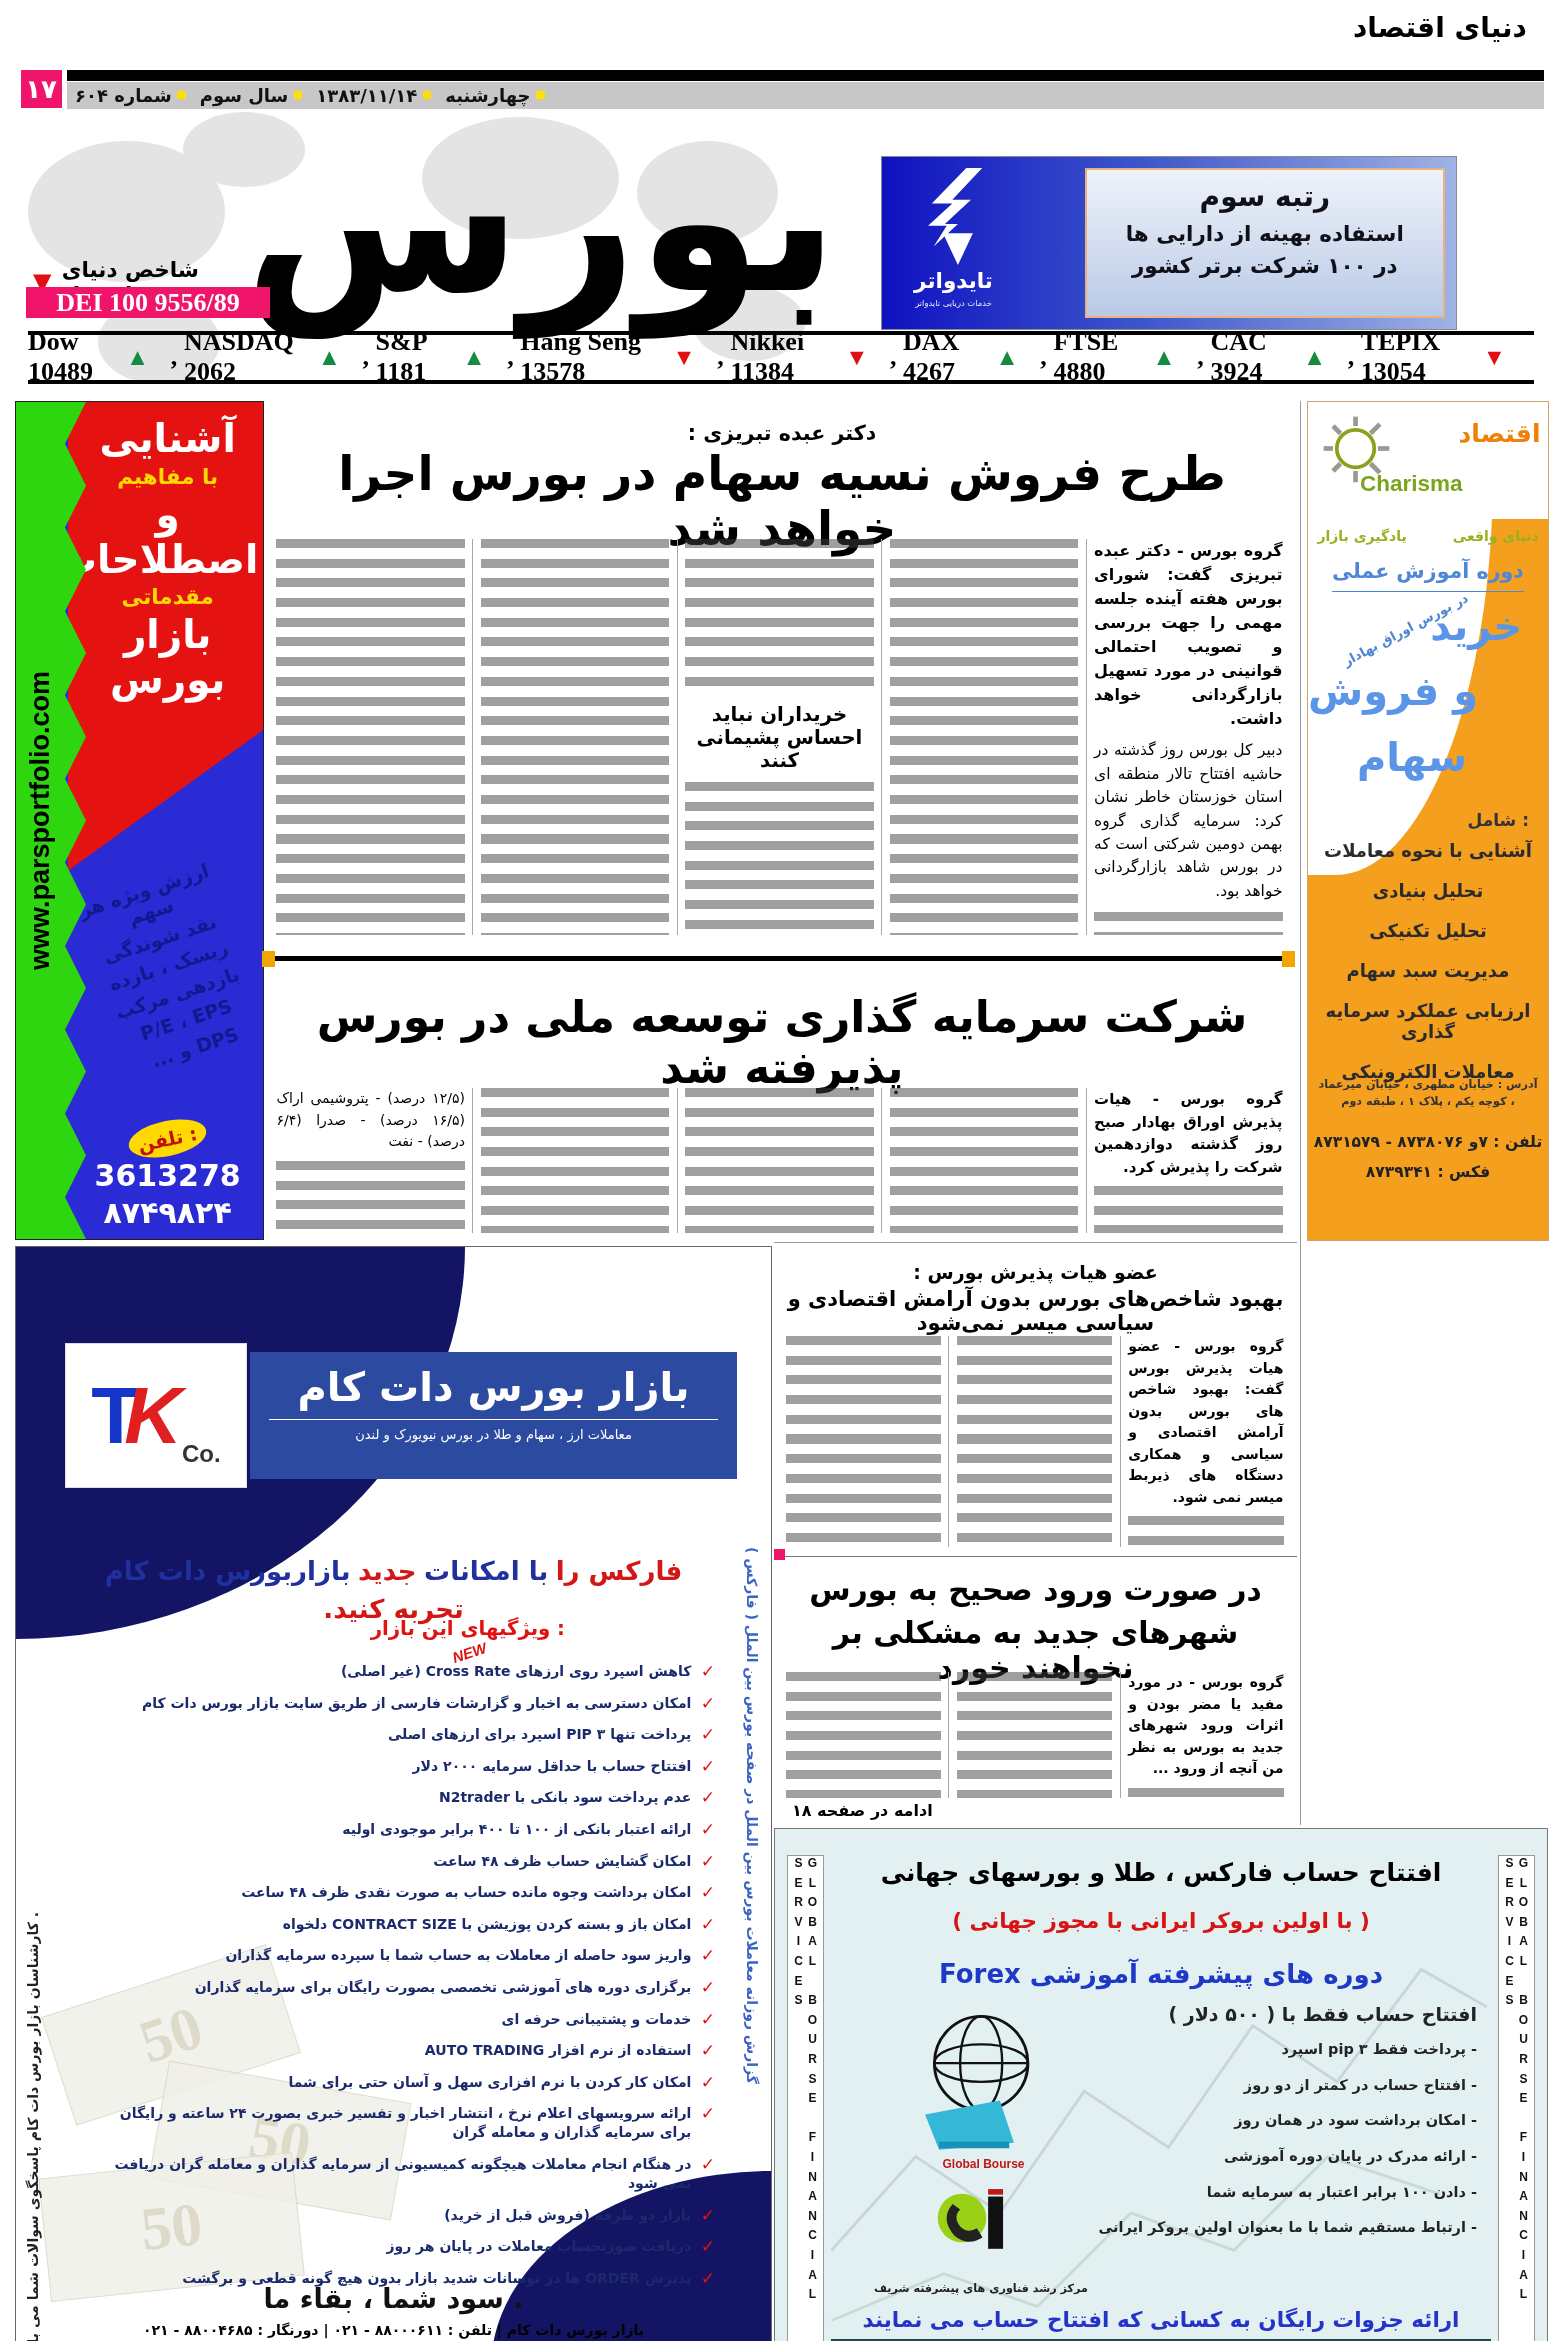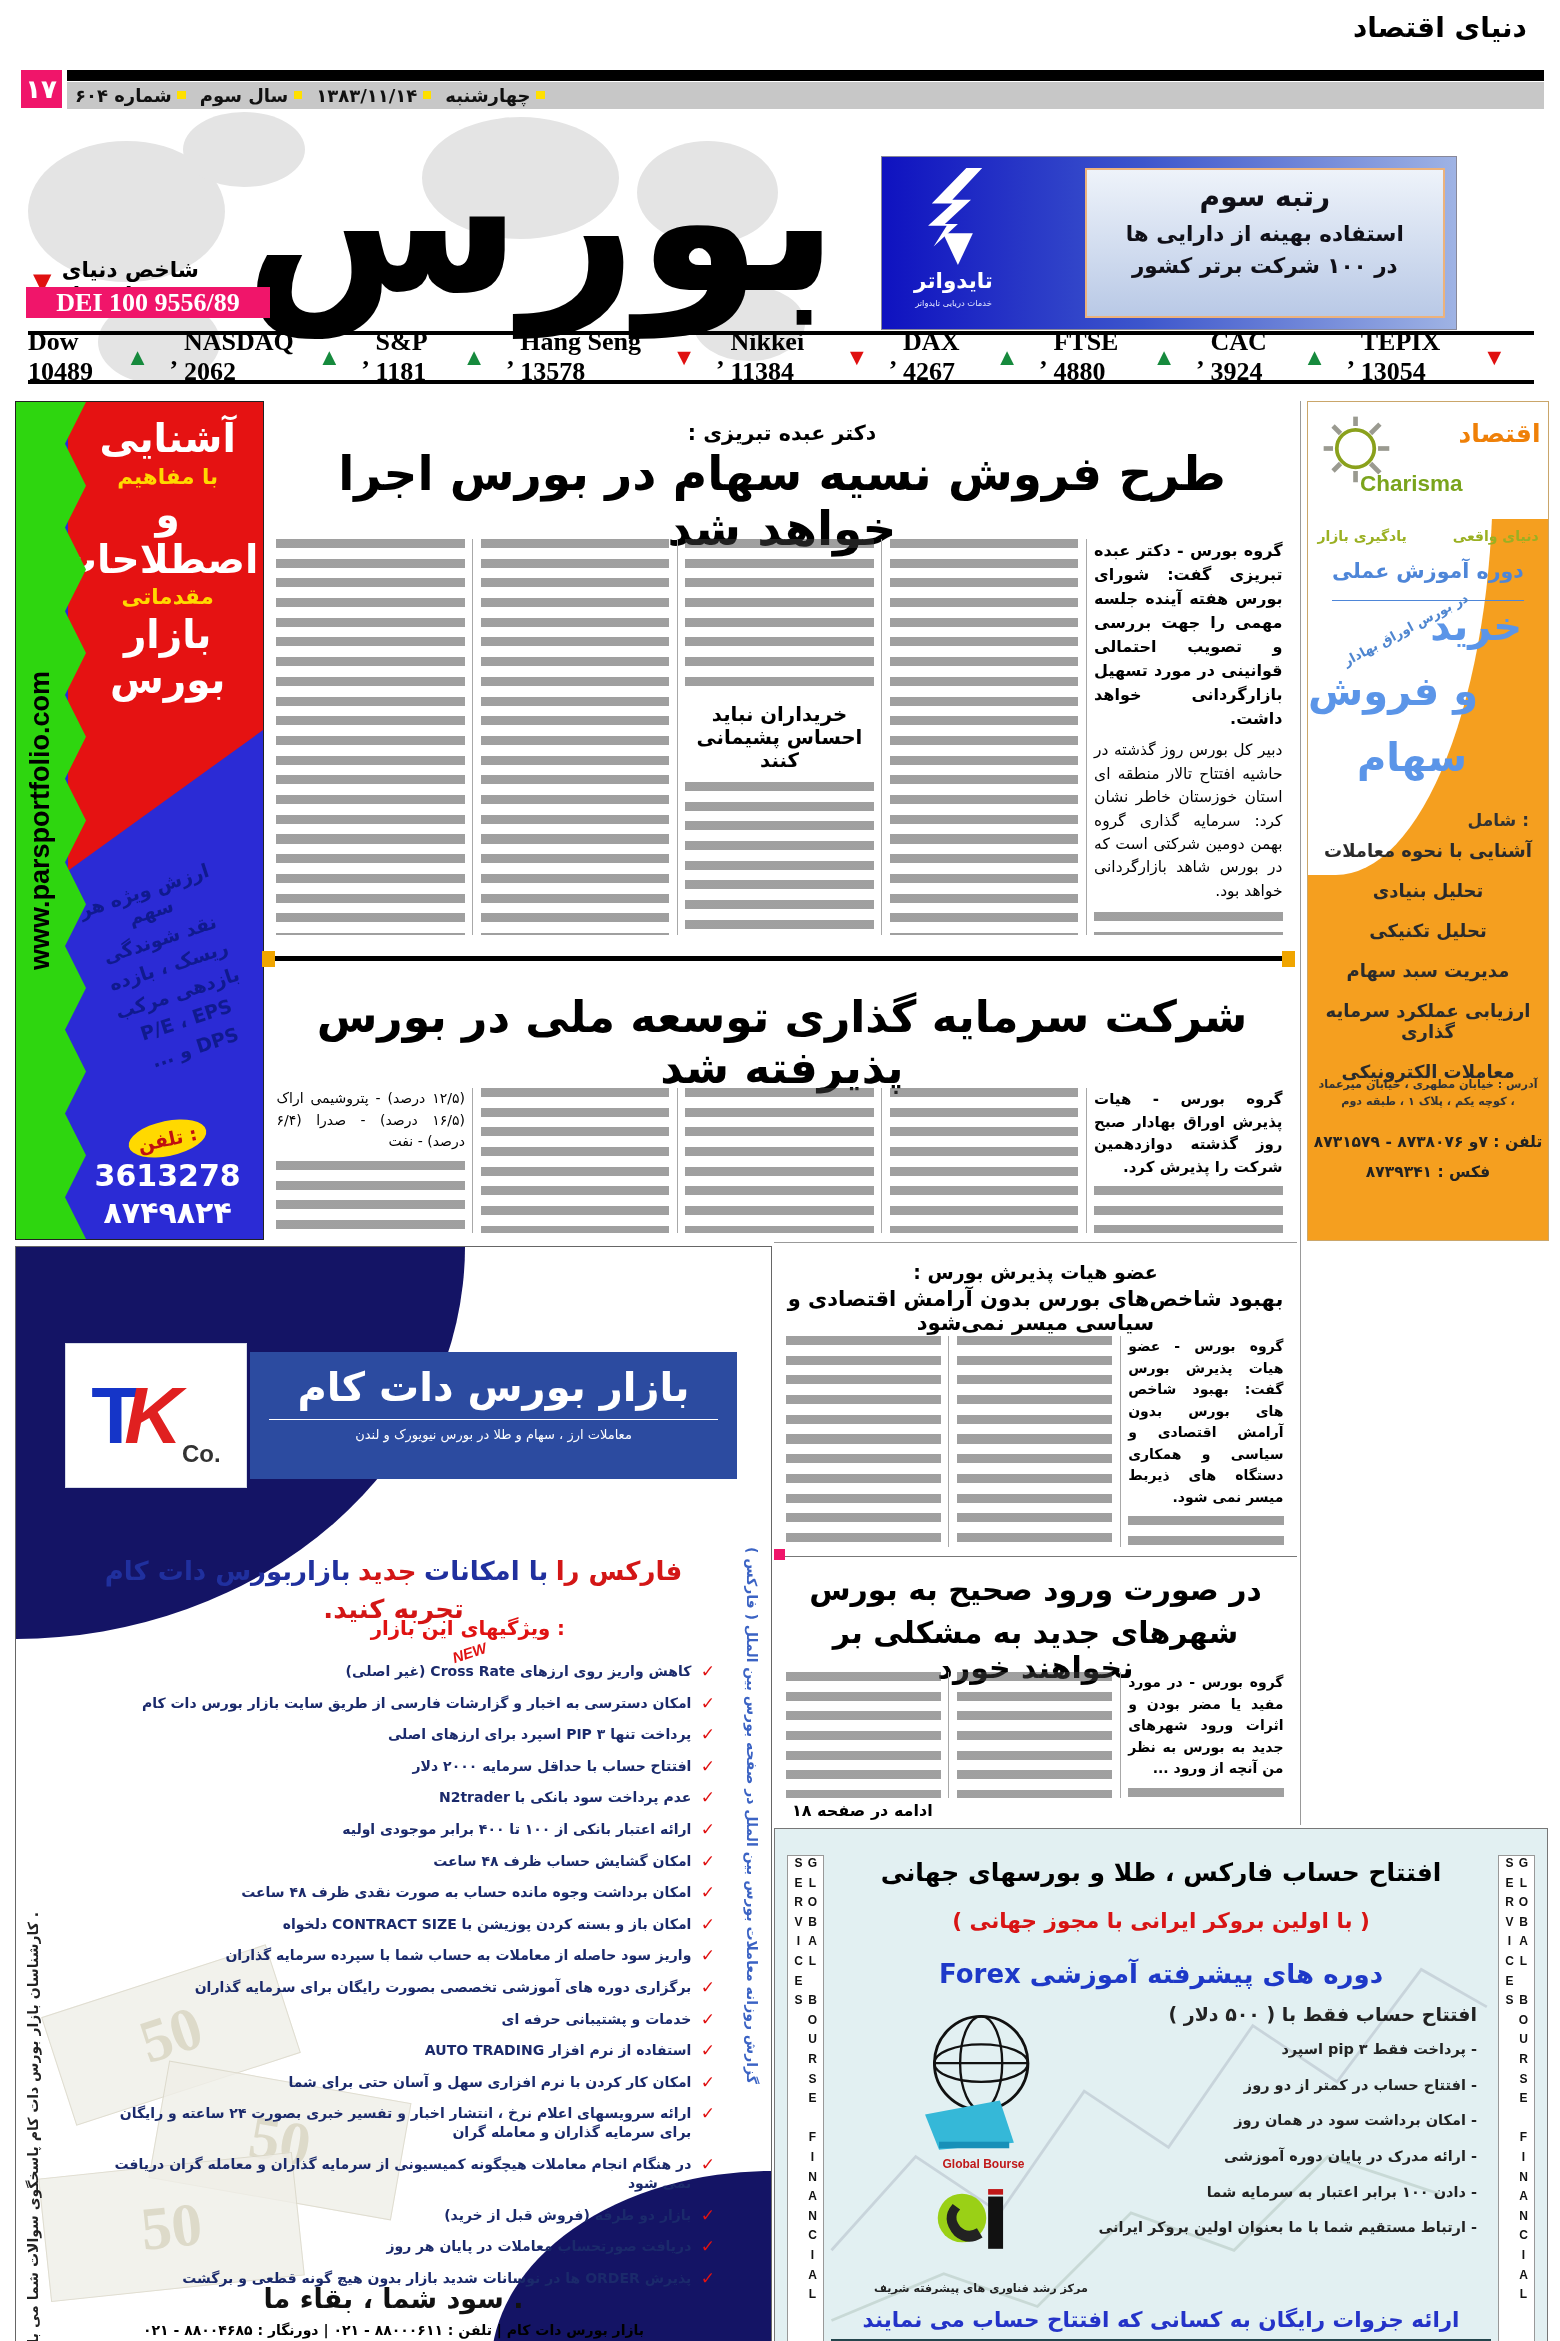--- a/index.html
+++ b/index.html
@@ -140,21 +140,21 @@
   
   #ch{left:1307px;top:401px;width:240px;height:838px;border:0.9px solid #caa66a;background:#f59f1f;overflow:hidden;}
   #ch .whitetop{left:0;top:0;right:0;height:117px;background:#fff;}
   #ch .whiteL{left:0;top:0;width:185px;height:473px;background:#fff;border-radius:0 0 85% 0;}
   #ch .brandfa{right:7.5px;top:17px;font-size:25px;font-weight:bold;color:#ef8008;}
   #ch .branden{left:52px;top:69px;font-size:22.5px;font-weight:bold;color:#7aa41c;
       font-family:"Liberation Sans",sans-serif;}
   #ch .tag{left:9.4px;right:9.4px;top:126px;display:flex;direction:rtl;justify-content:space-between;
       font-size:14px;font-weight:bold;color:#9ab022;}
   #ch .course{left:0;right:0;top:157px;text-align:center;font-size:20.6px;font-weight:bold;color:#4e86d8;}
-  #ch .course span{border-bottom:1.9px solid #4e86d8;padding-bottom:17px;}
+  #ch .course span{border-bottom:1.9px solid #4e86d8;padding-bottom:8px;}
   #ch .big1{right:26px;top:201px;font-size:40px;font-weight:bold;color:#5b95e8;}
   #ch .rot{left:28px;top:220px;transform:rotate(-28deg);font-size:13px;font-weight:bold;color:#4f86d0;}
   #ch .big2{right:70px;top:266px;font-size:40px;font-weight:bold;color:#5b95e8;}
   #ch .big3{left:49px;top:332px;font-size:40px;font-weight:bold;color:#5b95e8;}
   #ch .incl{right:19px;top:408px;font-size:17px;font-weight:bold;color:#333;}
   #ch .items{left:0;right:0;top:438px;text-align:center;direction:rtl;}
   #ch .items div{font-size:18px;font-weight:bold;color:#2b2b2b;margin-bottom:19px;}
   #ch .addr{left:7.5px;right:7.5px;top:674px;text-align:center;font-size:11.2px;font-weight:bold;color:#333;
       direction:rtl;line-height:17px;}
   #ch .tel{left:0;right:0;top:731px;text-align:center;font-size:15.5px;font-weight:bold;color:#222;direction:rtl;}
@@ -400,21 +400,21 @@
         <span class="seg-blue">با امکانات</span>
         <span class="seg-red">جدید</span>
         <span class="seg-blue">بازاربورس دات کام</span>
         <span class="seg-red">تجربه کنید.</span>
       </div>
     <div class="abs featlabel">ویژگیهای این بازار :</div>
     <div class="abs newbadge">NEW</div>
     <div class="abs features">
 
     <div class="feat">
-          <span>کاهش واریز روی ارزهای Cross Rate (غیر اصلی)</span>
+          <span>کاهش اسپرد روی ارزهای Cross Rate (غیر اصلی)</span>
         </div>
         <div class="feat">
           <span>امکان دسترسی به اخبار و گزارشات فارسی از طریق سایت بازار بورس دات کام</span>
         </div>
         <div class="feat">
           <span>پرداخت تنها ۳ PIP اسپرد برای ارزهای اصلی</span>
         </div>
         <div class="feat">
           <span>افتتاح حساب با حداقل سرمایه ۲۰۰۰ دلار</span>
         </div>

